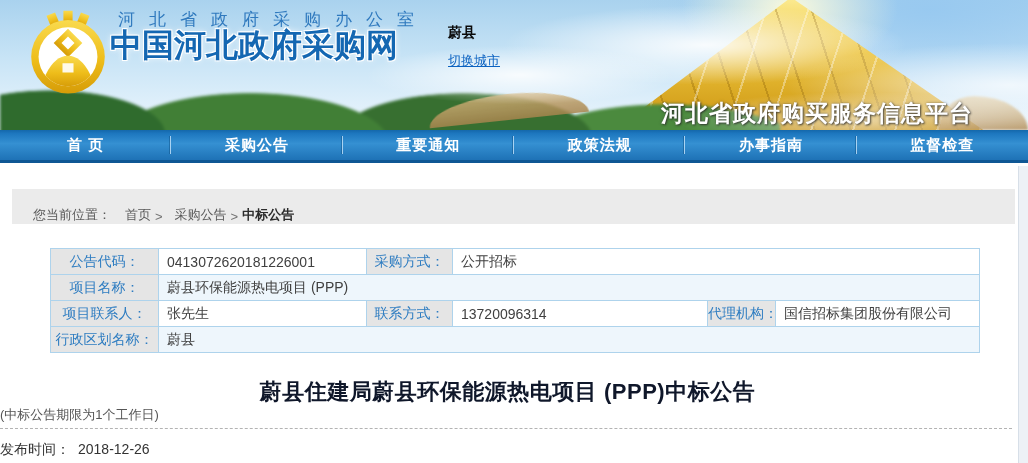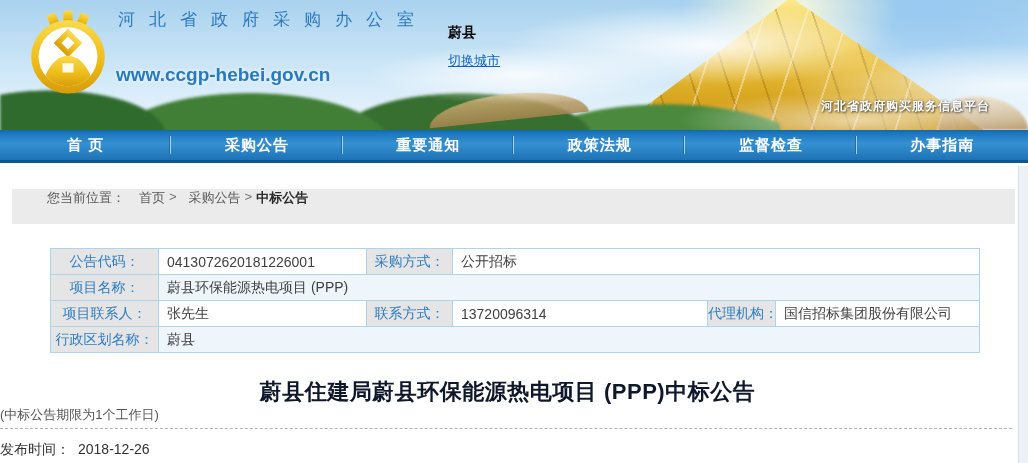--- a/index.html
+++ b/index.html
@@ -50,39 +50,39 @@
   .dept { position:absolute; left:118px; top:8px; font-size:17px; font-weight:normal;
     color:#2f79be; letter-spacing:14px; white-space:nowrap; }
   .site-name { position:absolute; left:110px; top:24px; font-size:32px; font-weight:bold; color:#1467b2;
     letter-spacing:0px; white-space:nowrap;
     text-shadow:-1px -1px 0 #fff, 1px -1px 0 #fff, -1px 1px 0 #fff, 1px 1px 0 #fff, 0 0 6px rgba(255,255,255,.9); }
   .site-url { position:absolute; left:116px; top:64px; font-size:19px; font-weight:bold; color:#2679c2;
     text-shadow:0 0 4px rgba(255,255,255,.9); }
   .city { position:absolute; left:448px; top:24px; font-size:14px; font-weight:bold; color:#0a0a0a; }
   .switch-city { position:absolute; left:448px; top:52px; font-size:13px; font-weight:normal;
     color:#0b62c1; text-decoration:underline; cursor:pointer; }
-  .platform { position:absolute; right:38px; top:98px; font-size:12px; font-weight:bold; color:#ffffff;
+  .platform { position:absolute; right:55px; top:98px; font-size:23px; font-weight:bold; color:#ffffff;
     letter-spacing:1px; text-shadow:1px 1px 2px rgba(40,40,40,.75), 0 0 3px rgba(60,60,60,.5); }
 
   
   .nav { position:absolute; left:0; top:130px; width:1028px; height:33px; display:flex;
     background:linear-gradient(180deg, #1468ab 0%, #1d77bf 12%, #3590d2 45%, #1e72b6 100%);
     border-bottom:3px solid #0f5794; }
   .nav-item { flex:1; display:flex; align-items:center; justify-content:center;
     color:#fff; font-size:15px; font-weight:bold; cursor:pointer; position:relative; letter-spacing:1px; }
   .nav-item:not(:last-child)::after { content:""; position:absolute; right:0; top:6px; bottom:6px;
     width:1px; background:rgba(210,235,255,.75); box-shadow:-1px 0 0 rgba(0,60,110,.35); }
 
   
   .scroll-track { position:absolute; right:0; top:166px; bottom:0; width:10px;
     background:#edf1f6; border-left:1px solid #d7dfe8; cursor:pointer; }
 
   
   .crumb-bar { position:absolute; left:12px; top:189px; width:1003px; height:35px; background:#ebebeb;
-    display:flex; align-items:flex-start; padding-left:35px; font-size:13px; color:#595959; }
+    display:flex; align-items:flex-end; padding-left:21px; font-size:13px; color:#595959; }
   .crumb-bar .crumb-link { color:#595959; cursor:pointer;margin-left:8px; }
   .crumb-bar .sep { margin:0 4px; color:#737373; }
   .crumb-bar .current { color:#2b2b2b; font-weight:bold; }
   .crumb-prefix { margin-right:6px; }
 
   
   .info-table { position:absolute; left:50px; top:248px; width:929px; border-collapse:collapse;
     table-layout:fixed; font-size:14px; }
   .info-table td { border:1px solid #aed3ec; height:26px; overflow:hidden; white-space:nowrap; }
   .info-table td.lbl { background:#e5e5e5; color:#2d7cc1; text-align:center; }
@@ -135,33 +135,33 @@
         <g clip-path="url(#innerClip)">
           <rect x="39" y="27" width="22" height="22" transform="rotate(45 50 38)" fill="url(#gold)"></rect>
           <rect x="45" y="33" width="10" height="10" transform="rotate(45 50 38)" fill="#ffffff"></rect>
           <path d="M26 86 L26 72 Q36 52 50 52 Q64 52 74 72 L74 86 Z" fill="url(#gold)"></path>
           <path d="M44 60 h12 v10 h-12 z" fill="#ffffff" opacity="0.9"></path>
         </g>
       </svg>
     </div>
 
     <div class="dept">河北省政府采购办公室</div>
-    <div class="site-url">www.ccgp-hebei.gov.cn</div>
+    <div class="site-name">中国河北政府采购网</div>
     <div class="city">蔚县</div>
     <div class="switch-city">切换城市</div>
     <div class="platform">河北省政府购买服务信息平台</div>
   </div>
 
   <div class="nav">
     <div class="nav-item">首 页</div>
     <div class="nav-item">采购公告</div>
     <div class="nav-item">重要通知</div>
     <div class="nav-item">政策法规</div>
+    <div class="nav-item">办事指南</div>
     <div class="nav-item">监督检查</div>
-    <div class="nav-item">办事指南</div>
   </div>
 
   <div class="scroll-track"></div>
 
   <div class="crumb-bar">
     <span class="crumb-prefix">您当前位置：</span>
     <span class="crumb-link">首页</span>
     <span class="sep">&gt;</span>
     <span class="crumb-link">采购公告</span>
     <span class="sep">&gt;</span>

